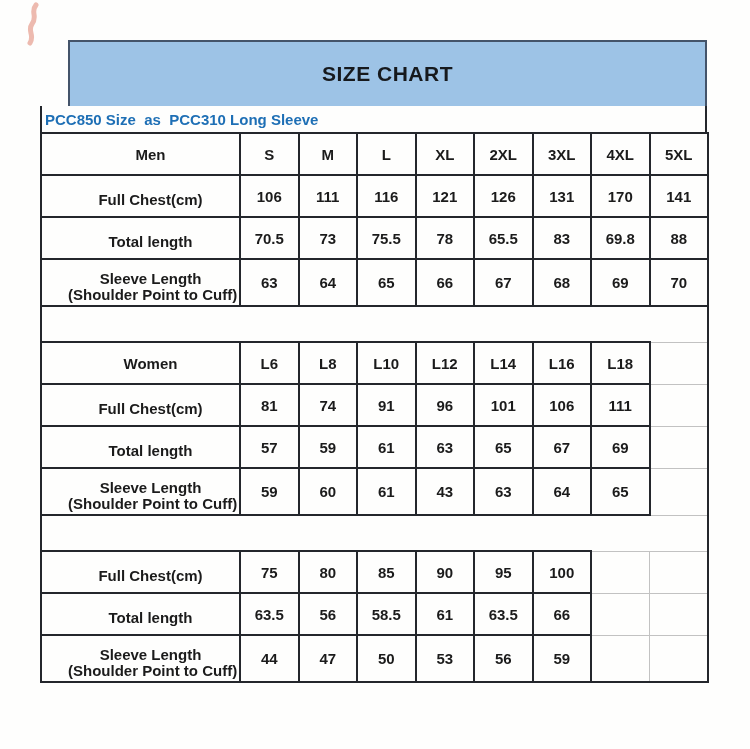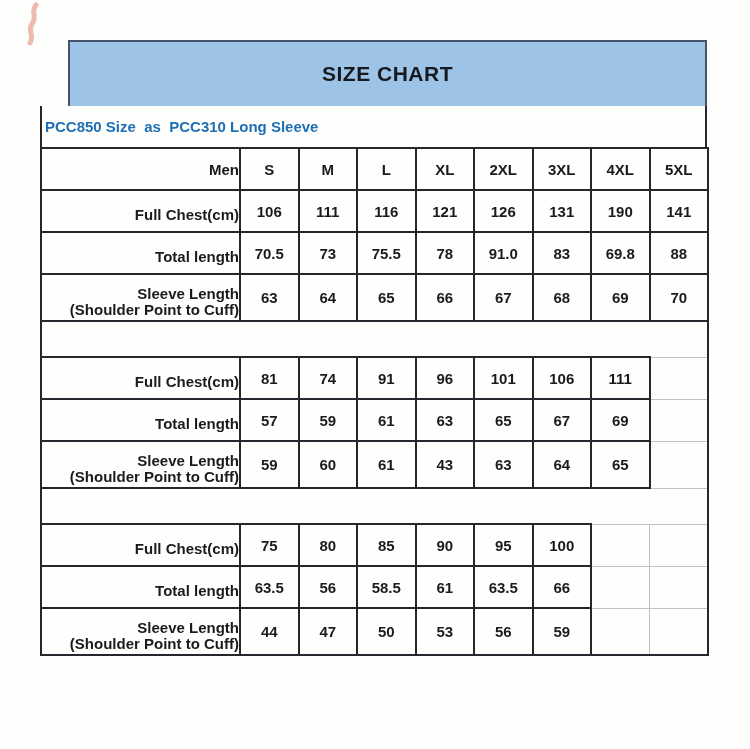--- a/index.html
+++ b/index.html
@@ -22,21 +22,21 @@
     background: #9DC3E6;
     border: 2px solid #44546A;
     border-bottom: none;
     display: flex; align-items: center; justify-content: center; margin-left: 28px;
   }
   .chart-title {
     font-weight: bold; font-size: 21px; color: #16191D; letter-spacing: 0.5px;
   }
   .chart-subtitle {
     box-sizing: border-box;
-    height: 41px;
+    height: 26px;
     border-left: 2px solid #24272C;
     border-right: 2px solid #24272C;
     display: flex; align-items: center;
     padding-left: 3px;
     font-weight: bold; font-size: 15px;
     color: #1E6FB5;
     white-space: pre;
   }
   table.size-table {
     border-collapse: collapse;
@@ -45,21 +45,21 @@
     border: 2px solid #24272C;
   }
   col.c-label { width: 199px; }
   col.c-size  { width: 58.5px; }
   td {
     font-weight: bold; font-size: 15px; color: #1B1B1B;
     padding: 0; overflow: hidden;
   }
   td.used   { border: 2px solid #24272C; }
   td.unused { border: 1px solid #C2C2C2; }
-  td.lbl { text-align: right; padding-left: 20px; }
+  td.lbl { text-align: center; padding-left: 20px; }
   td.val { text-align: center; }
   tr.grp td, tr.row td { height: 40px; }
   tr.tall td { height: 45px; }
   tr.spacer td { height: 34px; border-top: none; border-bottom: none; }
   .l1 { line-height: 1.15; margin-top: 8px; }
   .l2 { line-height: 1.1; white-space: pre; }
 </style>
 </head>
 <body>
 
@@ -101,32 +101,32 @@
         <tr class="row">
           <td class="lbl used">
             <div class="l1">Full Chest(cm)</div>
           </td>
           <td class="val used">106</td>
           <td class="val used">111</td>
           <td class="val used">116</td>
           <td class="val used">121</td>
           <td class="val used">126</td>
           <td class="val used">131</td>
-          <td class="val used">190</td>
+          <td class="val used">170</td>
           <td class="val used">141</td>
         </tr>
         <tr class="row">
           <td class="lbl used">
             <div class="l1">Total length</div>
           </td>
           <td class="val used">70.5</td>
           <td class="val used">73</td>
           <td class="val used">75.5</td>
           <td class="val used">78</td>
-          <td class="val used">91.0</td>
+          <td class="val used">65.5</td>
           <td class="val used">83</td>
           <td class="val used">69.8</td>
           <td class="val used">88</td>
         </tr>
         <tr class="row tall">
           <td class="lbl used">
             <div class="l1">Sleeve Length</div>
             <div class="l2"> (Shoulder Point to Cuff)</div>
           </td>
           <td class="val used">63</td>
@@ -134,20 +134,31 @@
           <td class="val used">65</td>
           <td class="val used">66</td>
           <td class="val used">67</td>
           <td class="val used">68</td>
           <td class="val used">69</td>
           <td class="val used">70</td>
         </tr>
         <tr class="spacer">
           <td class="" colspan="9"></td>
         </tr>
+        <tr class="grp">
+          <td class="lbl used">Women</td>
+          <td class="val used">L6</td>
+          <td class="val used">L8</td>
+          <td class="val used">L10</td>
+          <td class="val used">L12</td>
+          <td class="val used">L14</td>
+          <td class="val used">L16</td>
+          <td class="val used">L18</td>
+          <td class="val unused"></td>
+        </tr>
         <tr class="row">
           <td class="lbl used">
             <div class="l1">Full Chest(cm)</div>
           </td>
           <td class="val used">81</td>
           <td class="val used">74</td>
           <td class="val used">91</td>
           <td class="val used">96</td>
           <td class="val used">101</td>
           <td class="val used">106</td>

